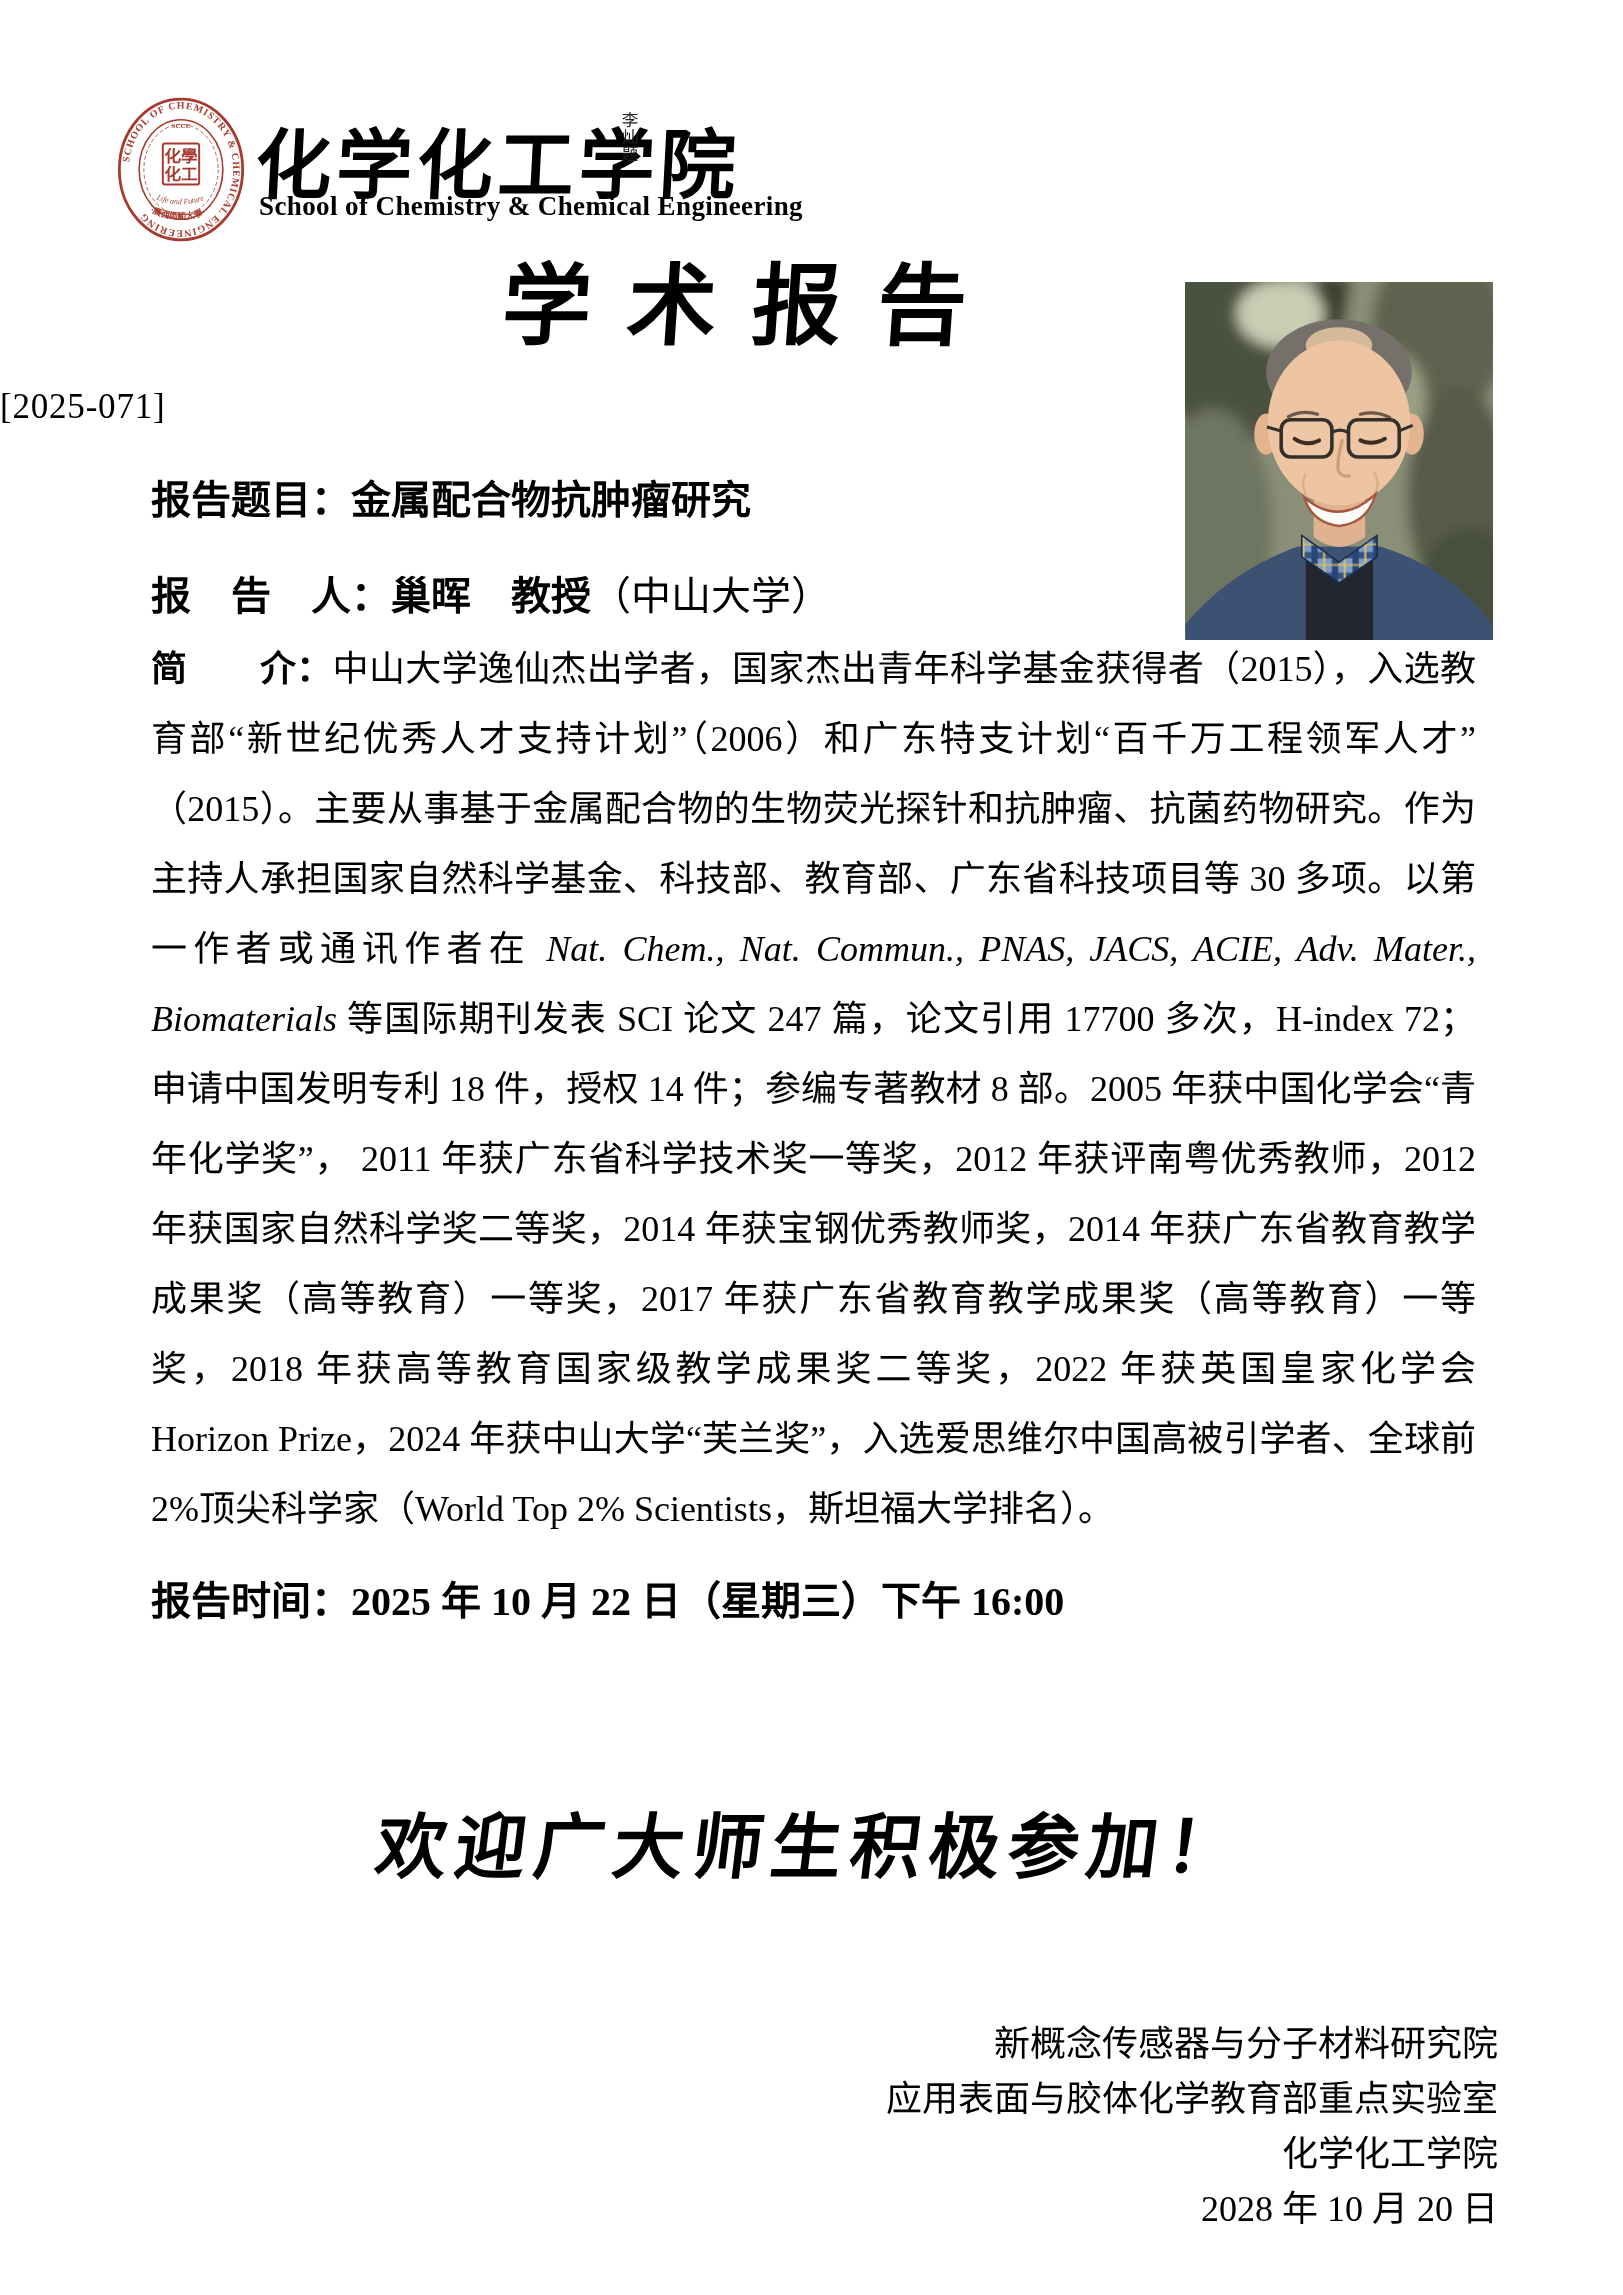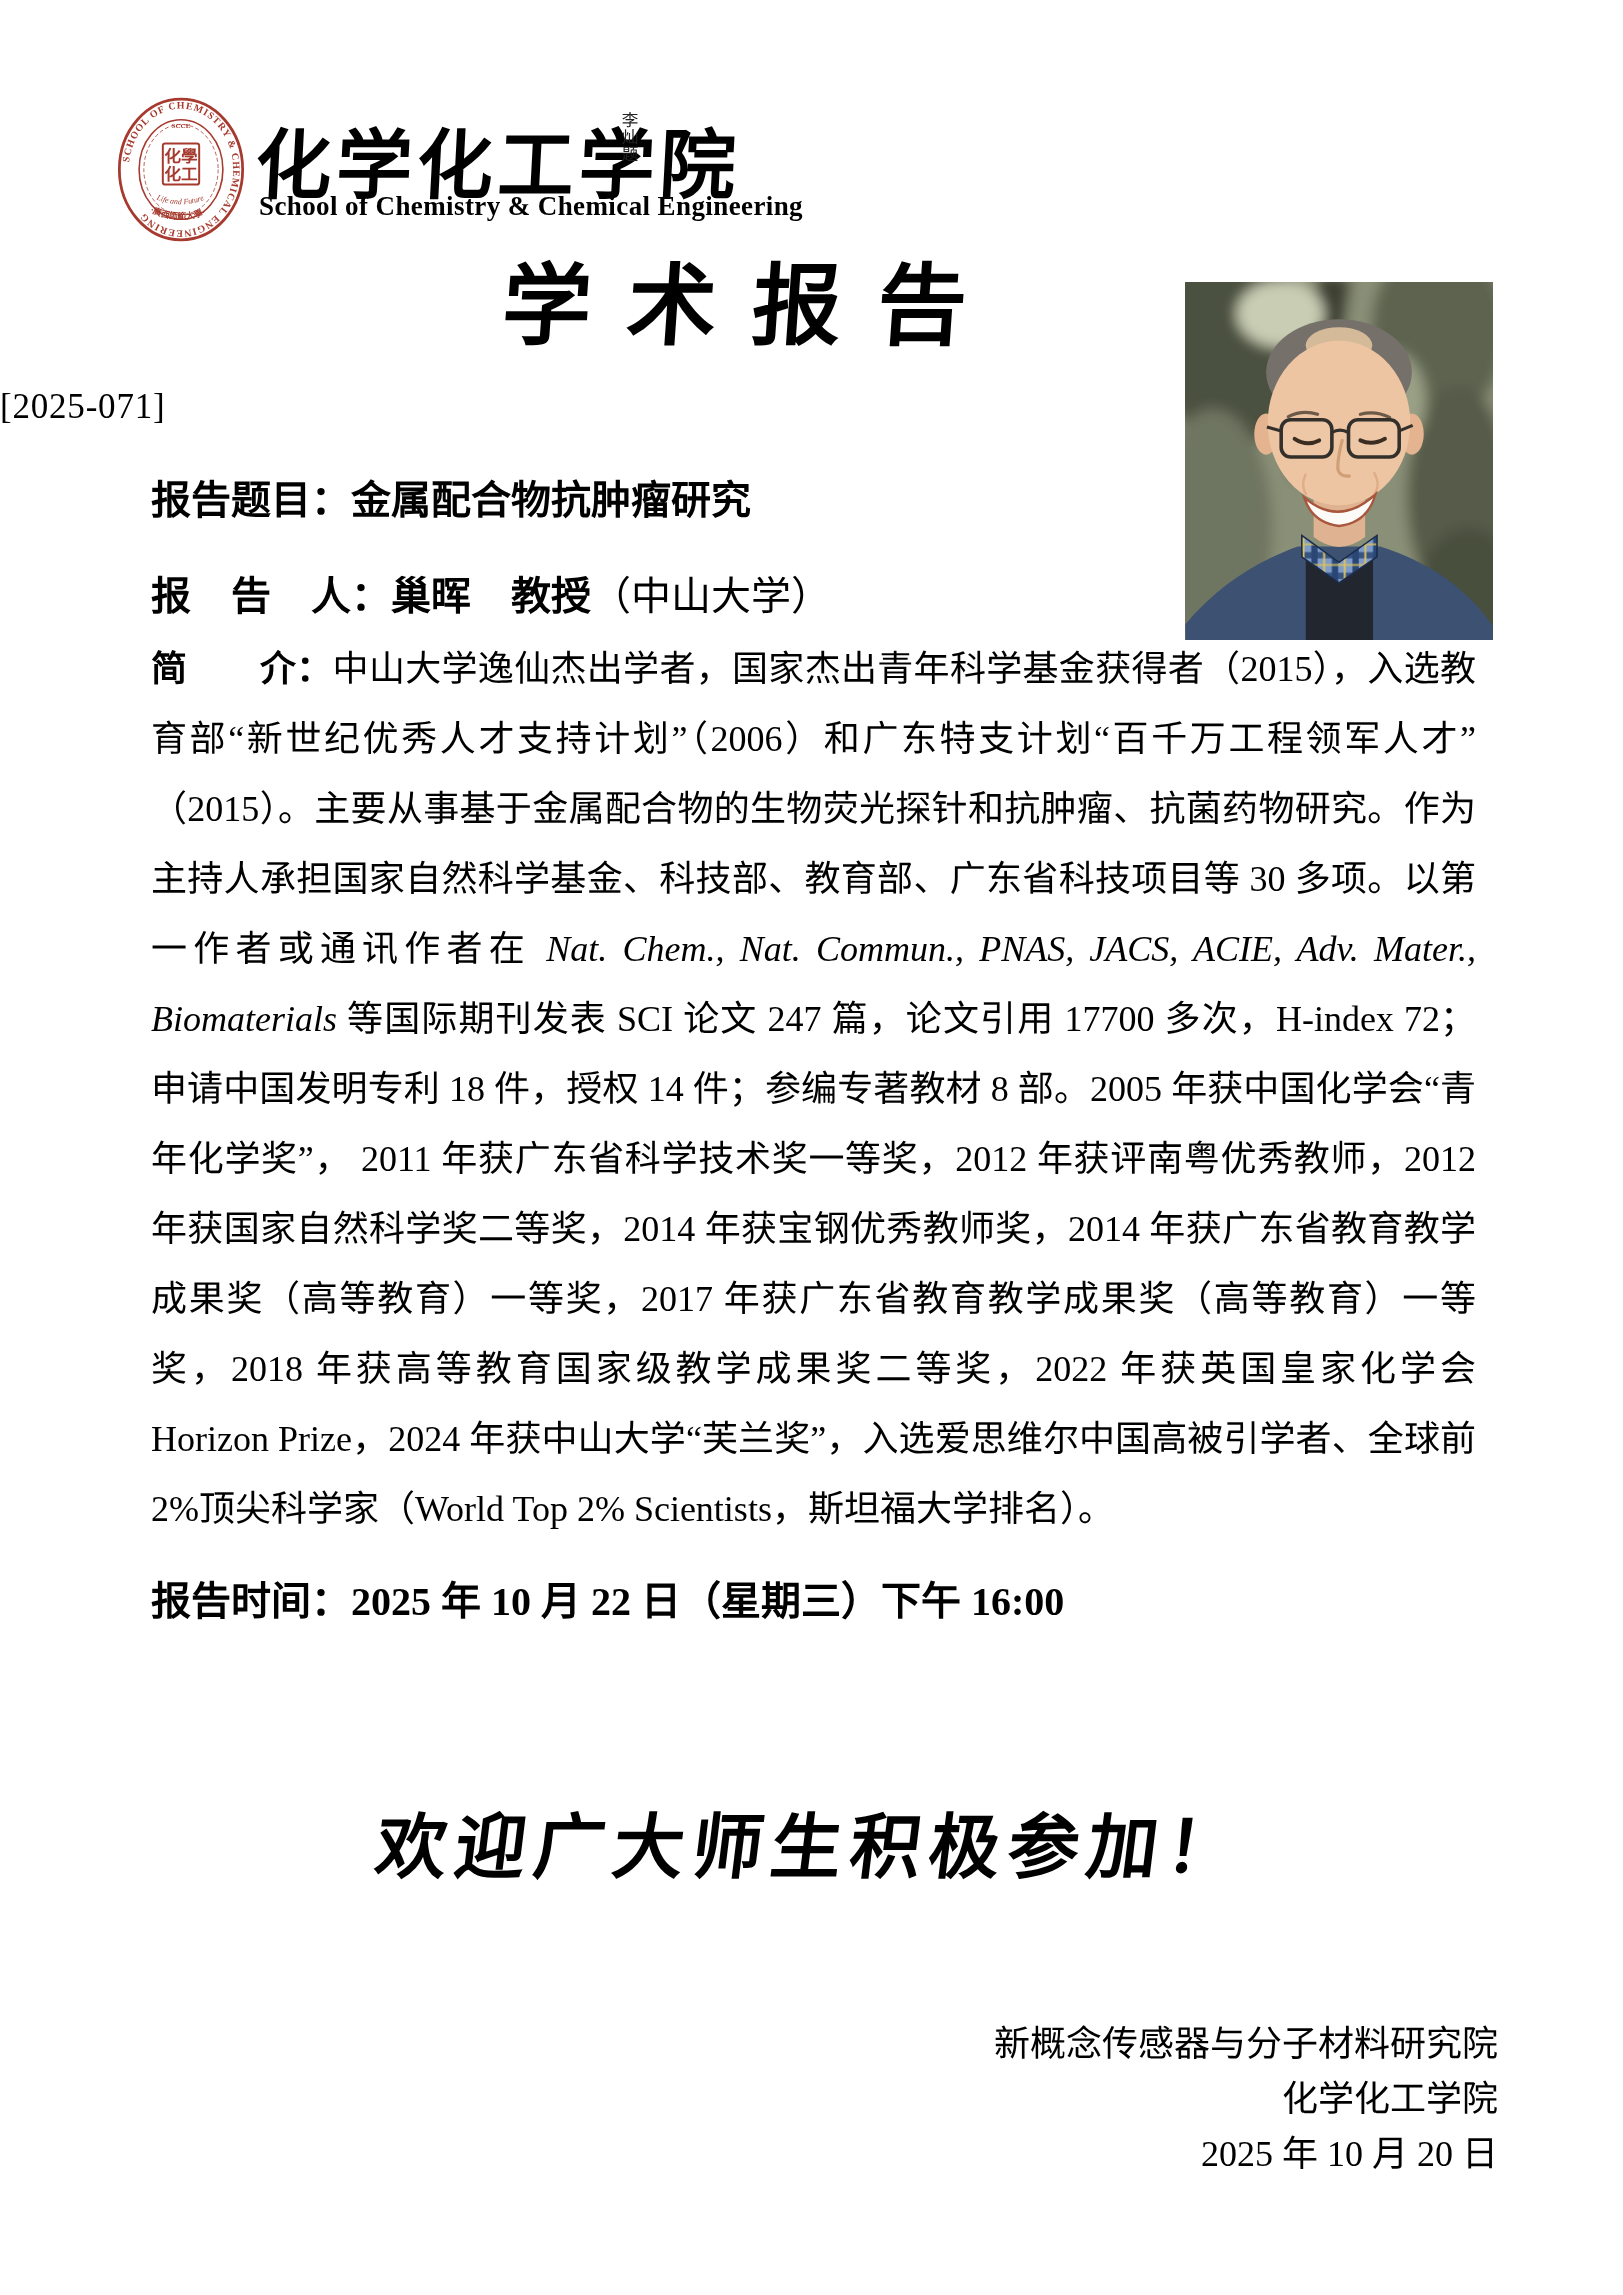--- a/index.html
+++ b/index.html
@@ -150,18 +150,19 @@
   <div class="info-line info-speaker"><span class="b">报　告　人：</span><span class="b">巢晖　教授</span><span>（中山大学）</span></div>
 
   <p class="bio"><span class="b">简　　介：</span><span>中山大学逸仙杰出学者，国家杰出青年科学基金获得者（2015），入选教育部“新世纪优秀人才支持计划”（2006）和广东特支计划“百千万工程领军人才”（2015）。主要从事基于金属配合物的生物荧光探针和抗肿瘤、抗菌药物研究。作为主持人承担国家自然科学基金、科技部、教育部、广东省科技项目等 30 多项。以第一作者或通讯作者在 </span><span class="i">Nat. Chem., Nat. Commun., PNAS, JACS, ACIE, Adv. Mater., Biomaterials</span><span> 等国际期刊发表 SCI 论文 247 篇，论文引用 17700 多次，H-index 72；申请中国发明专利 18 件，授权 14 件；参编专著教材 8 部。2005 年获中国化学会“青年化学奖”， 2011 年获广东省科学技术奖一等奖，2012 年获评南粤优秀教师，2012 年获国家自然科学奖二等奖，2014 年获宝钢优秀教师奖，2014 年获广东省教育教学成果奖（高等教育）一等奖，2017 年获广东省教育教学成果奖（高等教育）一等奖，2018 年获高等教育国家级教学成果奖二等奖，2022 年获英国皇家化学会 Horizon Prize，2024 年获中山大学“芙兰奖”，入选爱思维尔中国高被引学者、全球前 2%顶尖科学家（World Top 2% Scientists，斯坦福大学排名）。</span></p>
 
   <div class="sched sched-time">报告时间：2025 年 10 月 22 日（星期三）下午 16:00</div>
 
   <div class="welcome">欢迎广大师生积极参加！</div>
 
   <div class="footer">
       <div>新概念传感器与分子材料研究院</div>
+      <div>应用表面与胶体化学教育部重点实验室</div>
       <div>化学化工学院</div>
-      <div>2025 年 10 月 20 日</div>
+      <div>2028 年 10 月 20 日</div>
     </div>
 
 </div>
 
 
 </body></html>

